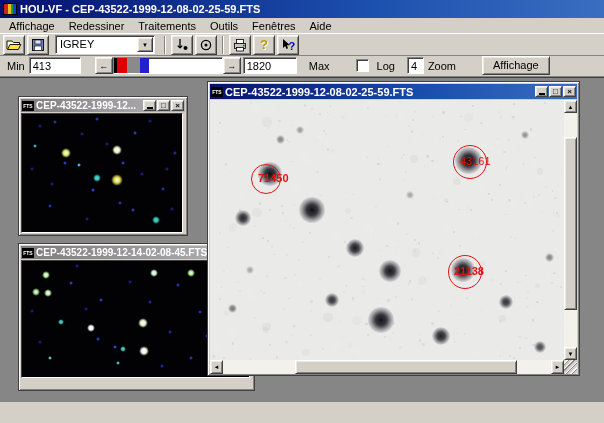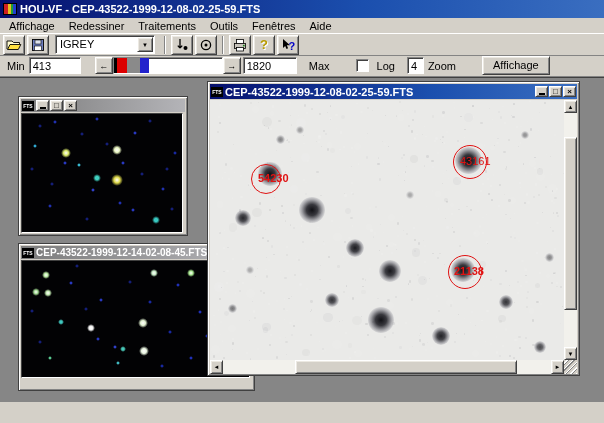--- a/index.html
+++ b/index.html
@@ -184,20 +184,21 @@
     <div class="tfield sunkenfield" style="width:17px; margin-left:8px;">4</div>
     <span class="lbl">Zoom</span>
     <div class="pushbtn raised">Affichage</div>
   </div>
 
   <div class="mdi">
 
     <div class="win" style="left:18px; top:18px; width:170px; height:140px; z-index:1;">
       <div class="child-titlebar inactive">
         <span class="fts-icon">FTS</span>
+        <span class="ctext">CEP-43522-1999-12...</span>
         <span class="winbtns">
           <span class="wbtn raised">
               <span class="minglyph"></span>
             </span>
           <span class="wbtn raised">□</span>
           <span class="wbtn raised">×</span>
         </span>
       </div>
       <div class="thumb-canvas" id="t1-canvas" style="width:162px; height:120px;">
           <div style="position: absolute; border-radius: 50%; left: 39.2px; top: 34.2px; width: 9.6px; height: 9.6px; background: radial-gradient(circle, rgb(255, 255, 255) 0%, rgb(216, 232, 106) 35%, rgba(0, 0, 0, 0) 70%);"></div>
@@ -955,21 +956,21 @@
             <div style="position: absolute; border-radius: 50%; left: 288.8px; top: 194.8px; width: 14.4px; height: 14.4px; background: radial-gradient(circle, rgba(5, 5, 10, 0.8) 0%, rgba(25, 25, 32, 0.72) 30%, rgba(80, 80, 92, 0.4) 55%, rgba(160, 160, 170, 0.145) 72%, rgba(0, 0, 0, 0) 82%);"></div>
             <div style="position: absolute; border-radius: 50%; left: 65.5px; top: 34.5px; width: 9px; height: 9px; background: radial-gradient(circle, rgba(5, 5, 10, 0.45) 0%, rgba(25, 25, 32, 0.404) 30%, rgba(80, 80, 92, 0.224) 55%, rgba(160, 160, 170, 0.082) 72%, rgba(0, 0, 0, 0) 82%);"></div>
             <div style="position: absolute; border-radius: 50%; left: 311.4px; top: 31.4px; width: 7.2px; height: 7.2px; background: radial-gradient(circle, rgba(5, 5, 10, 0.4) 0%, rgba(25, 25, 32, 0.36) 30%, rgba(80, 80, 92, 0.2) 55%, rgba(160, 160, 170, 0.07) 72%, rgba(0, 0, 0, 0) 82%);"></div>
             <div style="position: absolute; border-radius: 50%; left: 334.5px; top: 152.5px; width: 9px; height: 9px; background: radial-gradient(circle, rgba(5, 5, 10, 0.45) 0%, rgba(25, 25, 32, 0.404) 30%, rgba(80, 80, 92, 0.224) 55%, rgba(160, 160, 170, 0.082) 72%, rgba(0, 0, 0, 0) 82%);"></div>
             <div style="position: absolute; border-radius: 50%; left: 17.5px; top: 203.5px; width: 9px; height: 9px; background: radial-gradient(circle, rgba(5, 5, 10, 0.5) 0%, rgba(25, 25, 32, 0.45) 30%, rgba(80, 80, 92, 0.25) 55%, rgba(160, 160, 170, 0.09) 72%, rgba(0, 0, 0, 0) 82%);"></div>
             <div style="position: absolute; border-radius: 50%; left: 323.7px; top: 240.7px; width: 12.6px; height: 12.6px; background: radial-gradient(circle, rgba(5, 5, 10, 0.7) 0%, rgba(25, 25, 32, 0.63) 30%, rgba(80, 80, 92, 0.35) 55%, rgba(160, 160, 170, 0.125) 72%, rgba(0, 0, 0, 0) 82%);"></div>
             <div style="position: absolute; border-radius: 50%; left: 86.4px; top: 26.4px; width: 7.2px; height: 7.2px; background: radial-gradient(circle, rgba(5, 5, 10, 0.35) 0%, rgba(25, 25, 32, 0.314) 30%, rgba(80, 80, 92, 0.176) 55%, rgba(160, 160, 170, 0.063) 72%, rgba(0, 0, 0, 0) 82%);"></div>
             <div style="position: absolute; border-radius: 50%; left: 196.4px; top: 91.4px; width: 7.2px; height: 7.2px; background: radial-gradient(circle, rgba(5, 5, 10, 0.3) 0%, rgba(25, 25, 32, 0.27) 30%, rgba(80, 80, 92, 0.15) 55%, rgba(160, 160, 170, 0.055) 72%, rgba(0, 0, 0, 0) 82%);"></div>
             <div style="position: absolute; border-radius: 50%; left: 36.4px; top: 166.4px; width: 7.2px; height: 7.2px; background: radial-gradient(circle, rgba(5, 5, 10, 0.3) 0%, rgba(25, 25, 32, 0.27) 30%, rgba(80, 80, 92, 0.15) 55%, rgba(160, 160, 170, 0.055) 72%, rgba(0, 0, 0, 0) 82%);"></div>
             <div style="position: absolute; border-radius: 50%; left: 41px; top: 64px; width: 30px; height: 30px; border: 1.5px solid rgb(224, 18, 18);"></div>
-            <div style="position: absolute; left: 48px; top: 72px; color: rgb(224, 18, 18); font-weight: bold; font-size: 11px; white-space: nowrap;">54230</div>
+            <div style="position: absolute; left: 48px; top: 72px; color: rgb(224, 18, 18); font-weight: bold; font-size: 11px; white-space: nowrap;">71450</div>
             <div style="position: absolute; border-radius: 50%; left: 243px; top: 45px; width: 34px; height: 34px; border: 1.5px solid rgb(224, 18, 18);"></div>
             <div style="position: absolute; left: 250px; top: 55px; color: rgb(224, 18, 18); font-weight: normal; font-size: 11px; white-space: nowrap;">43161</div>
             <div style="position: absolute; border-radius: 50%; left: 238px; top: 155px; width: 34px; height: 34px; border: 1.5px solid rgb(224, 18, 18);"></div>
             <div style="position: absolute; left: 244px; top: 165px; color: rgb(224, 18, 18); font-weight: bold; font-size: 11px; white-space: nowrap;">21138</div>
           </div>
         <div class="vscroll">
           <div class="sbtn raised">
               <span>▲</span>
             </div>
           <div class="strack">

